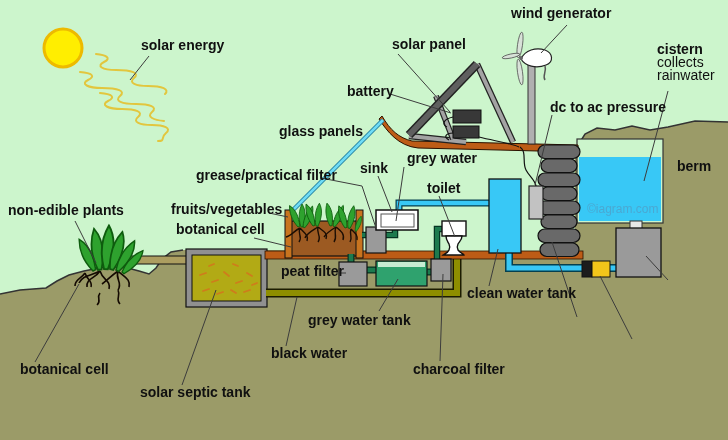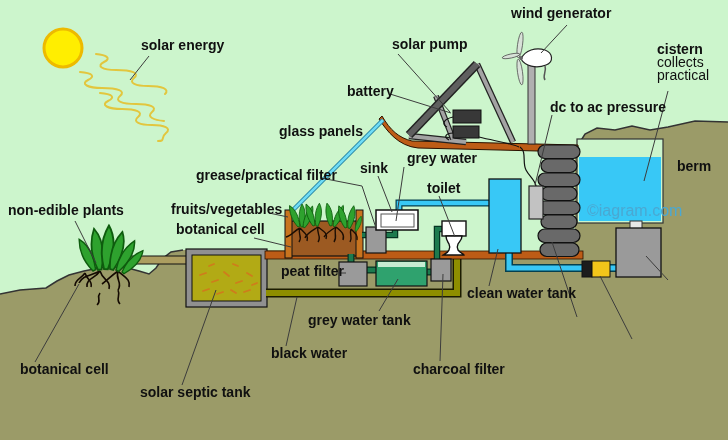--- a/index.html
+++ b/index.html
@@ -10,21 +10,21 @@
     --graybox:#9a9a9a; --converter:#c2c2c2; --tire:#696969; --panel:#5f5f5f;
     --strut:#a3a3a3; --battery:#383838; --pumpy:#f2c51a; --leader:#3c3c3c;
     --ink:#101010; --wm:#4aa8d2;
   }
   html,body{margin:0;padding:0;}
   #scene{position:relative;width:728px;height:440px;background:var(--sky);overflow:hidden;
          font-family:"Liberation Sans",sans-serif;}
   #scene svg{position:absolute;left:0;top:0;}
   .lbl{position:absolute;font-weight:bold;font-size:14px;line-height:13px;color:var(--ink);white-space:nowrap;}
   .lbl .sub{font-weight:normal;display:block;}
-  .wm{position:absolute;font-size:16px;font-weight:normal;color:var(--wm);white-space:nowrap;}
+  .wm{position:absolute;font-size:12px;font-weight:normal;color:var(--wm);white-space:nowrap;}
 </style>
 </head>
 <body>
 
 <div id="scene">
 
 <svg width="728" height="440" viewBox="0 0 728 440">
   <defs>
     <path id="leaf" d="M0,0 C-3,-9 -2,-17 1,-23 C5,-17 5,-9 2,0 Z"></path>
   </defs>
@@ -237,28 +237,28 @@
     <line x1="552" y1="242" x2="577" y2="317"></line>
     <line x1="216" y1="290" x2="182" y2="385"></line>
     <line x1="79" y1="284" x2="35" y2="362"></line>
     <line x1="600" y1="276" x2="632" y2="339"></line>
     <line x1="646" y1="256" x2="668" y2="280"></line>
   </g>
 </svg>
 
 <div class="lbl" style="left:141px;top:39px">solar energy</div>
 <div class="lbl" style="left:511px;top:7px">wind generator</div>
-<div class="lbl" style="left:392px;top:38px">solar pump</div>
+<div class="lbl" style="left:392px;top:38px">solar panel</div>
 <div class="lbl" style="left:347px;top:85px">battery</div>
 <div class="lbl" style="left:279px;top:125px">glass panels</div>
 <div class="lbl" style="left:550px;top:101px">dc to ac pressure</div>
 <div class="lbl" style="left:657px;top:43px">
   <span>cistern</span>
   <span class="sub">collects</span>
-  <span class="sub">practical</span>
+  <span class="sub">rainwater</span>
 </div>
 <div class="lbl" style="left:677px;top:160px">berm</div>
 <div class="lbl" style="left:407px;top:152px">grey water</div>
 <div class="lbl" style="left:360px;top:162px">sink</div>
 <div class="lbl" style="left:427px;top:182px">toilet</div>
 <div class="lbl" style="left:196px;top:169px">grease/practical filter</div>
 <div class="lbl" style="left:171px;top:203px">fruits/vegetables</div>
 <div class="lbl" style="left:176px;top:223px">botanical cell</div>
 <div class="lbl" style="left:8px;top:204px">non-edible plants</div>
 <div class="lbl" style="left:281px;top:265px">peat filter</div>

